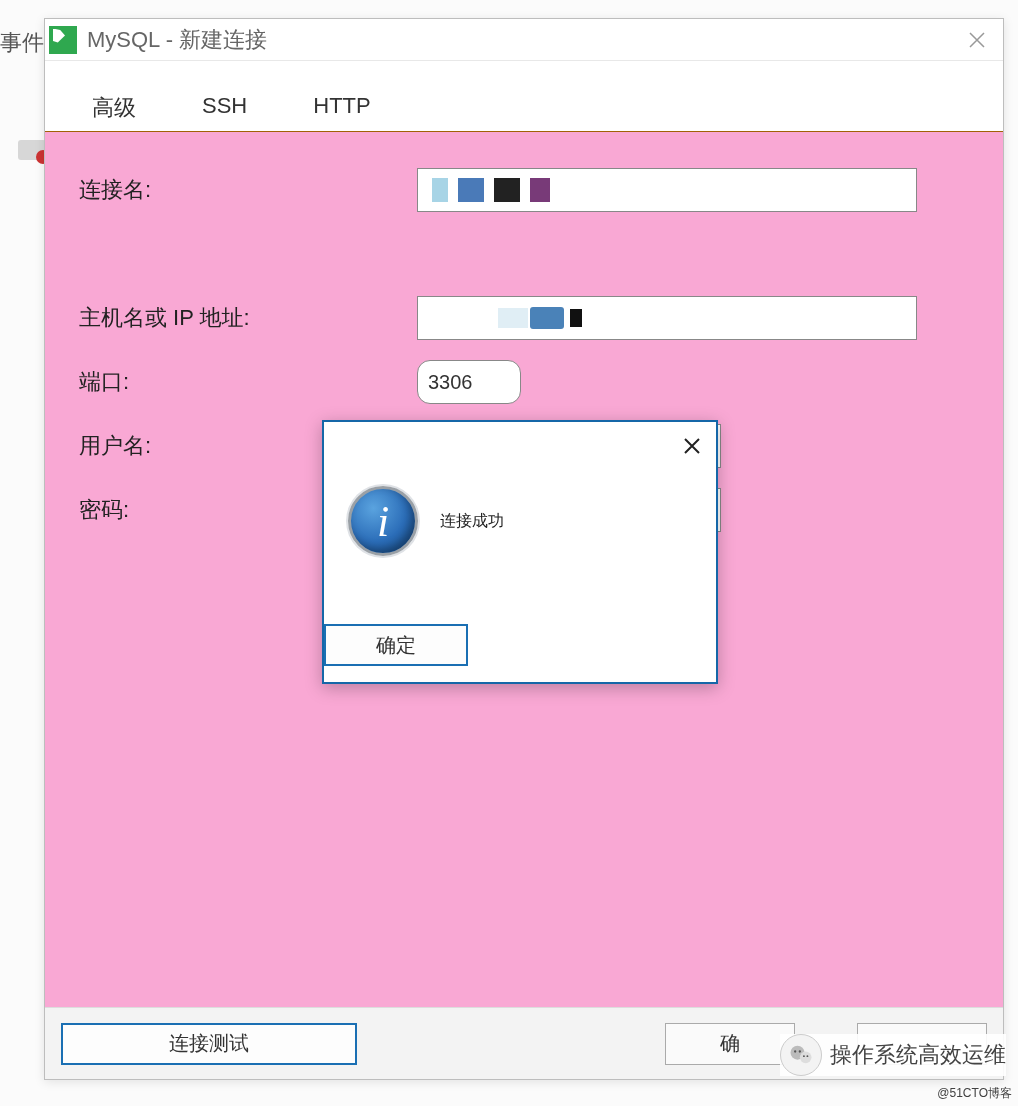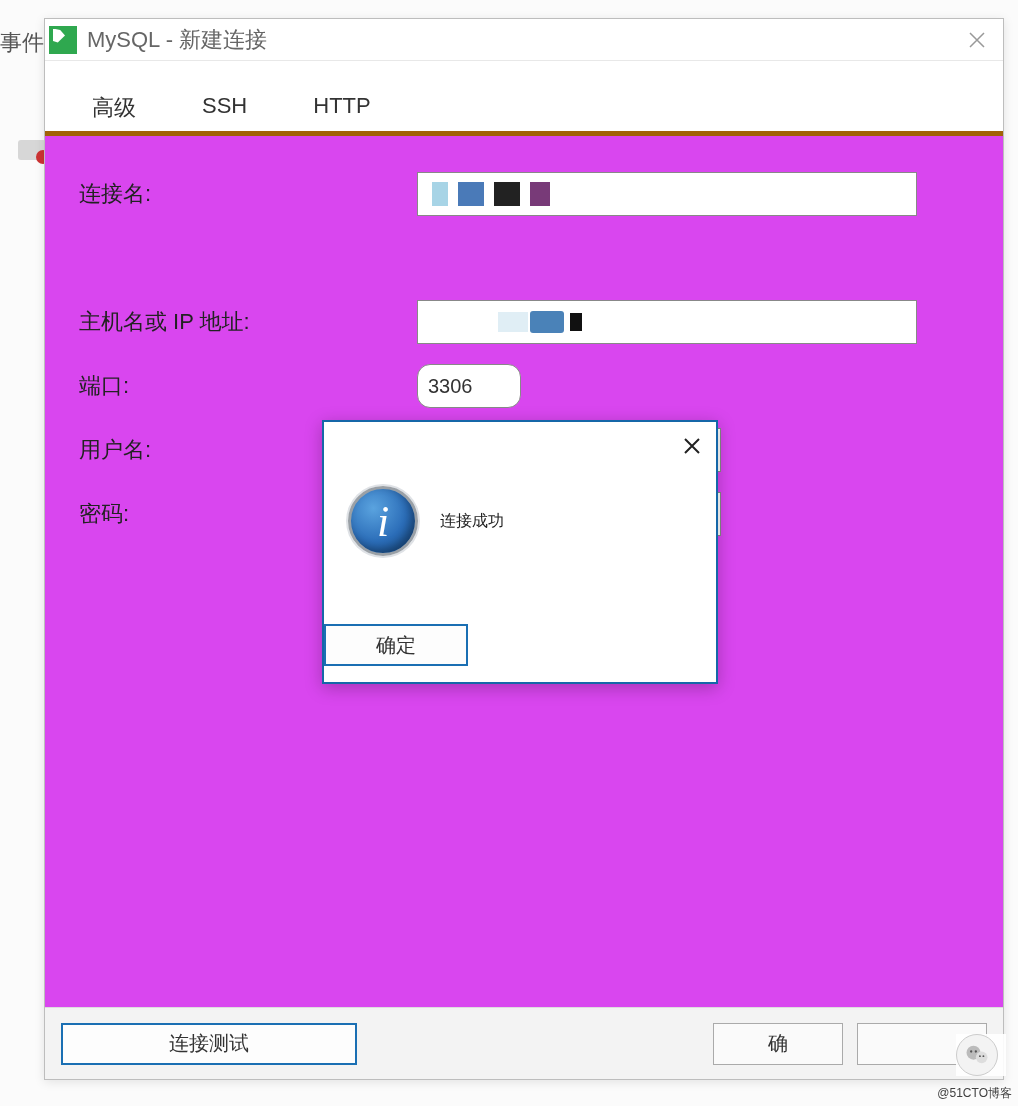--- a/index.html
+++ b/index.html
@@ -37,21 +37,21 @@
       height: 14px;
       border-radius: 50%;
       background: #c33;
     }
     .dialog {
       position: absolute;
       left: 44px;
       top: 18px;
       width: 960px;
       height: 1062px;
-      background: #d946ef;
+      background: #f9a8d4;
       border: 1px solid #bdbdbd;
       box-shadow: 0 2px 10px rgba(0,0,0,0.1);
     }
     .titlebar {
       height: 42px;
       display: flex;
       align-items: center;
       padding: 0 6px 0 4px;
       background: #fff;
       border-bottom: 1px solid #e8e8e8;
@@ -99,21 +99,21 @@
       margin-right: 8px;
       position: relative;
       bottom: -1px;
       background: #fff;
     }
     .tab.active {
       border: 1px solid #aaa;
       border-bottom: 1px solid #fff;
     }
     .content {
-      border-top: 5px solid #a16207;
+      border-top: 1px solid #a16207;
       padding: 36px 30px;
       height: 880px;
       position: relative;
     }
     .form-row {
       display: flex;
       align-items: center;
       margin-bottom: 20px;
     }
     .form-row.big-gap { margin-bottom: 84px; }
@@ -158,20 +158,21 @@
     .host-chips .h3 { width: 12px; height: 18px; background: #111; margin-left: 4px; }
     .footer {
       position: absolute;
       left: 0; right: 0; bottom: 0;
       height: 72px;
       border-top: 1px solid #ddd;
       background: #f3f3f3;
       display: flex;
       align-items: center;
       padding: 0 16px;
+      gap: 48px;
     }
     .btn {
       height: 42px;
       padding: 0 28px;
       background: #fafafa;
       border: 1px solid #aaa;
       font-size: 20px;
       display: flex;
       align-items: center;
       justify-content: center;
@@ -373,16 +374,17 @@
     <div class="wechat-icon">
       <svg viewBox="0 0 24 24">
           <circle cx="9" cy="10" r="6" fill="#bbb"></circle>
           <circle cx="16" cy="14" r="5" fill="#ddd"></circle>
           <circle cx="7" cy="9" r="1" fill="#555"></circle>
           <circle cx="11" cy="9" r="1" fill="#555"></circle>
           <circle cx="14.5" cy="13" r="0.8" fill="#555"></circle>
           <circle cx="17.5" cy="13" r="0.8" fill="#555"></circle>
         </svg>
     </div>
+    <div class="wechat-text">操作系统高效运维</div>
   </div>
 </div>
 
 <div class="watermark">@51CTO博客</div>
 
 </body></html>

